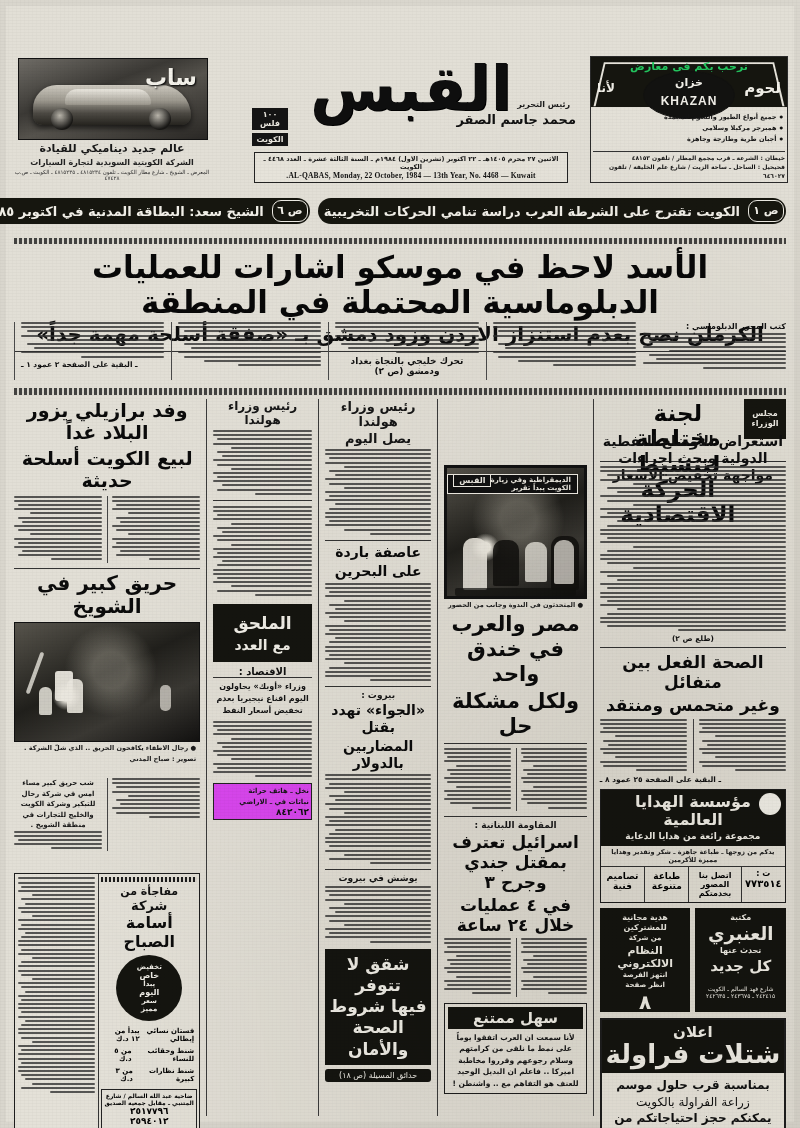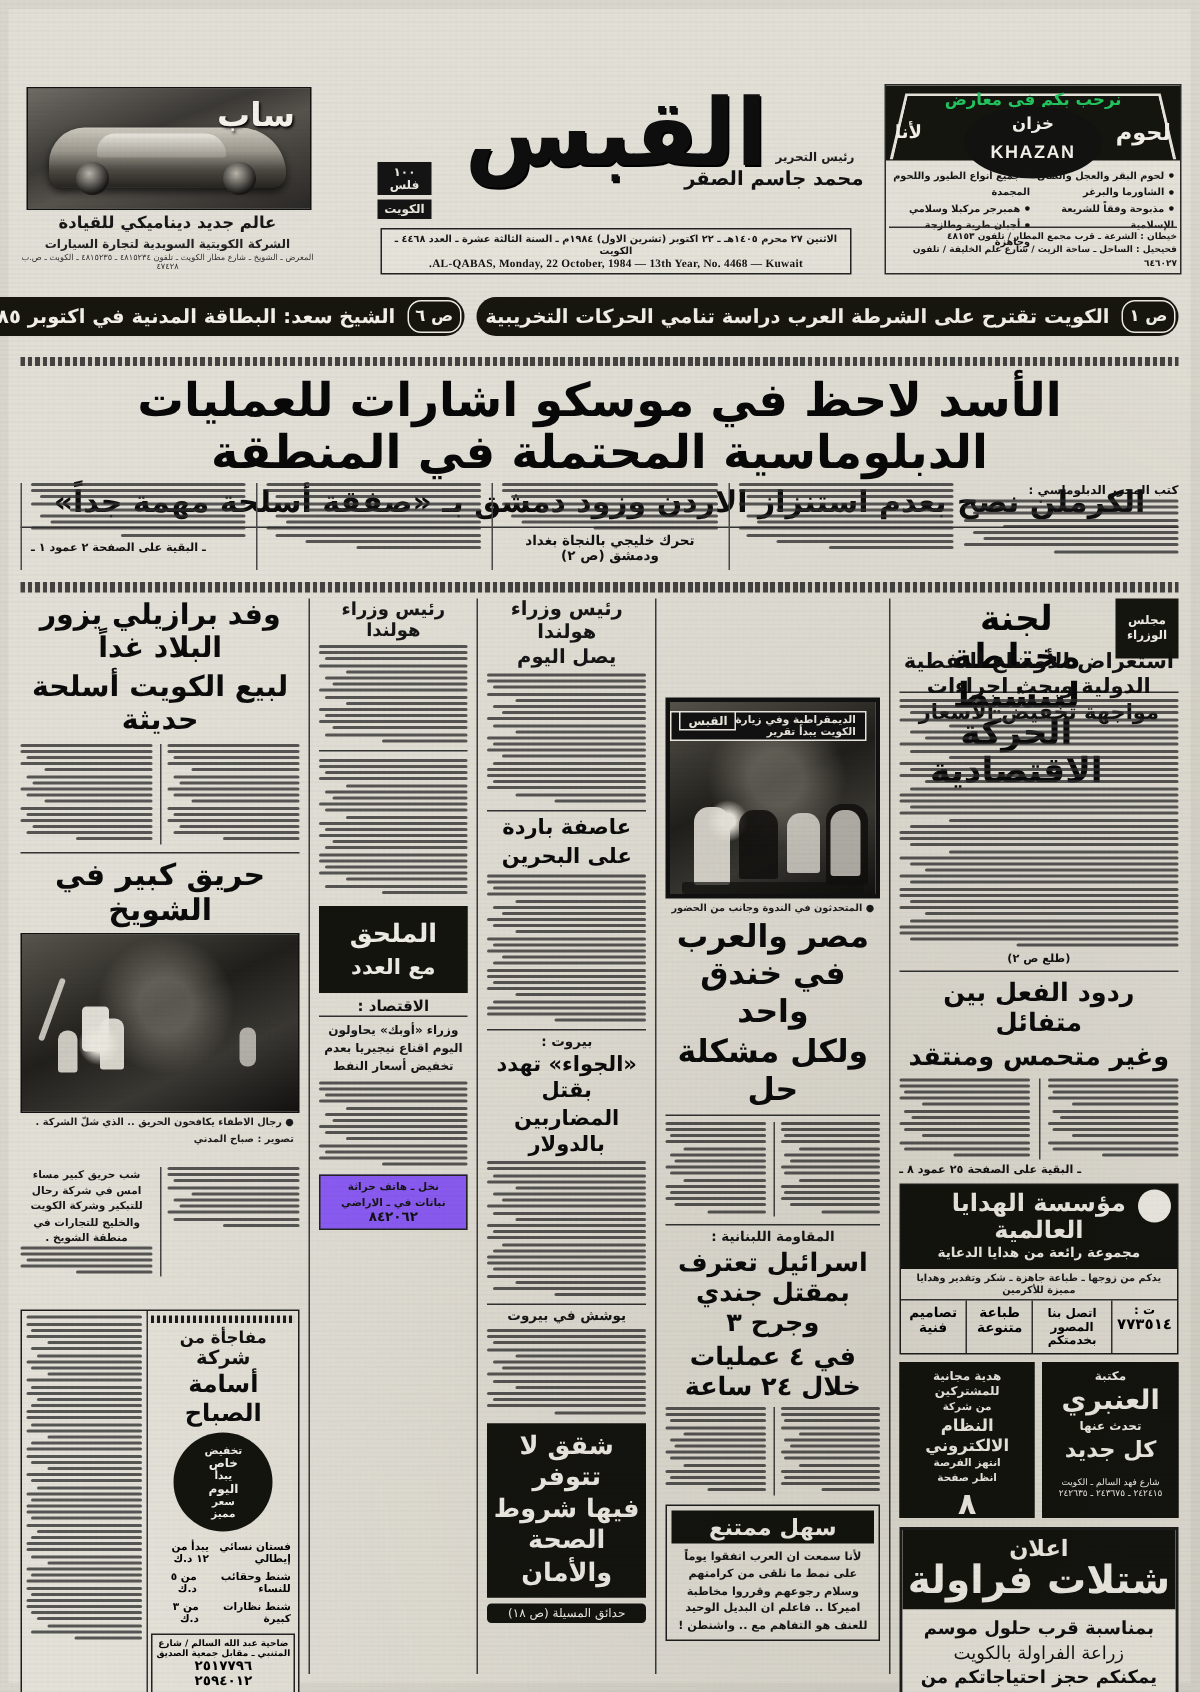--- a/index.html
+++ b/index.html
@@ -276,25 +276,20 @@
         <div id="kz-welcome">نرحب بكم في معارض</div>
         <div id="kz-meat">لحوم</div>
         <div id="kz-cheese">لأنا</div>
         <div id="kz-oval">
           <div class="ar">خزان</div>
           <div class="en">KHAZAN</div>
         </div>
       </div>
       <div id="kz-body">
         <ul>
-          <li>لحوم البقر والعجل والضأن</li>
-          <li>الشاورما والبرغر</li>
-          <li>مذبوحة وفقاً للشريعة الإسلامية</li>
-        </ul>
-        <ul>
           <li>جميع أنواع الطيور واللحوم المجمدة</li>
           <li>همبرجر مركبلا وسلامي</li>
           <li>أجبان طرية وطازجة وجاهزة</li>
         </ul>
       </div>
       <div id="kz-foot">
         <div>خيطان : الشرعة ـ قرب مجمع المطار / تلفون ٤٨١٥٣</div>
         <div>فحيحيل : الساحل ـ ساحة الزيت / شارع علم الخليفة / تلفون ٦٤٦٠٢٧</div>
       </div>
     </div>
@@ -446,21 +441,21 @@
             <i></i>
           <i></i>
             <i></i>
             <i></i>
             <i></i>
         </span>
         <div class="jump tcenter">(طلع ص ٢)</div>
 
         <div style="height:1px;background:#333;margin:4px 0;"></div>
 
-        <h2 class="hd">ردود الفعل بين متفائل</h2>
+        <h2 class="hd">الصحة الفعل بين متفائل</h2>
         <h2 class="hd">وغير متحمس ومنتقد</h2>
 
         <div style="display:flex;gap:6px;margin-top:4px;">
           <div style="flex:1;border-left:1px solid #444;padding-left:5px;">
             <span class="lines">
               <i></i>
                 <i></i>
                 <i></i>
                 <i></i>
                 <i></i>
@@ -848,21 +843,21 @@
             <i></i>
             <i></i>
             <i></i>
             <i></i>
             <i></i>
             <i></i>
             <i></i>
             <i></i>
         </span>
 
-        <div style="margin-top:6px;background:#8b5cf6;border:1px solid #222;padding:2px;text-align:center;">
+        <div style="margin-top:6px;background:#d946ef;border:1px solid #222;padding:2px;">
           <div style="font-size:7px;font-weight:700;color:#161616;line-height:1.5;">نخل ـ هاتف حراثة</div>
           <div style="font-size:7px;font-weight:700;color:#161616;line-height:1.5;">نباتات في ـ الاراضي</div>
           <div style="font-size:9px;font-weight:700;color:#111;">٨٤٢٠٦٢</div>
         </div>
       </div>
 
       <div class="sep" style="position:relative;width:1px;background:#3a3a3a;"></div>
 
       <div class="col colA">
         <h2 class="hd lg" style="font-size:19px;">وفد برازيلي يزور البلاد غداً</h2>

